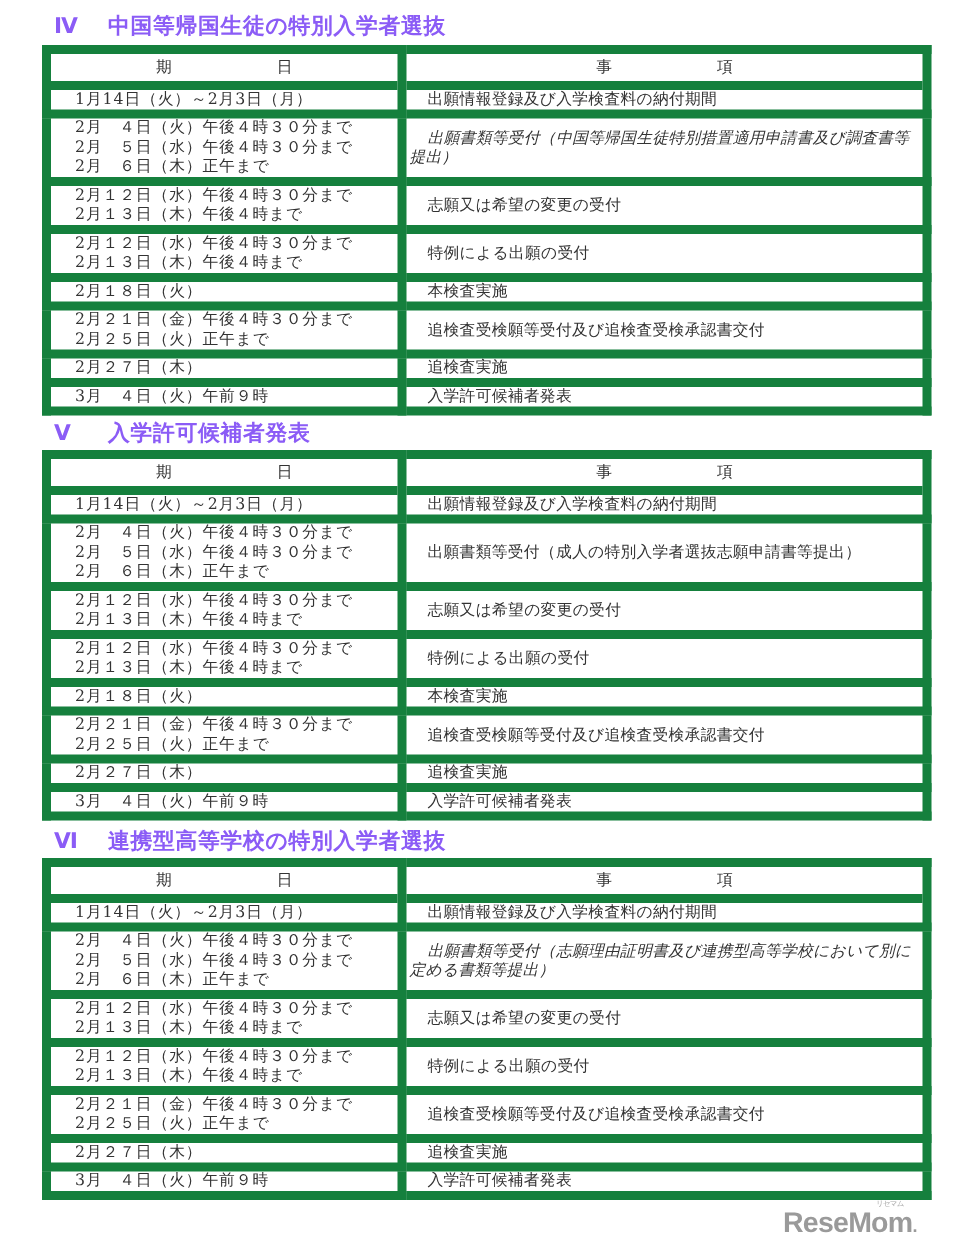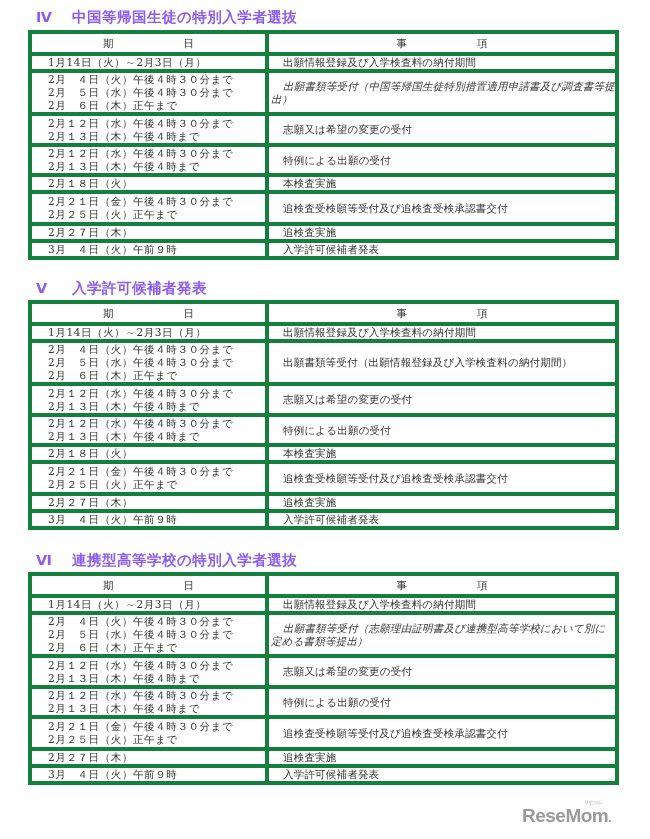--- a/index.html
+++ b/index.html
@@ -15,21 +15,21 @@
     font-weight: bold; font-size: 14.5px; color: #8b5cf6; white-space: nowrap;
     letter-spacing: 0.5px;
   }
   .section-title .num { display: inline-block; width: 36px; }
   table.sched {
     position: absolute; left: 0; width: 587px;
     border-collapse: collapse; table-layout: fixed;
     border: 2px solid #111;
   }
   table.sched td, table.sched th {
-    border: 4px solid #15803d; padding: 0; vertical-align: middle;
+    border: 6px solid #15803d; padding: 0; vertical-align: middle;
     font-size: 10.5px; line-height: 13px; font-weight: normal; color: #333;
   }
   table.sched tr.hdr th { border-bottom: 2px solid #111; height: 18px; }
   table.sched th .hd { display: inline-block; }
   col.c-date { width: 237px; }
   col.c-item { width: 350px; }
   td.date { padding-left: 16px !important; white-space: nowrap; letter-spacing: 0.6px; }
   td.item { padding-left: 14px !important; letter-spacing: 0.2px; }
   td.item.wrap { padding-left: 2px !important; font-style: italic; }
   td.item.wrap .ind { display: inline-block; width: 12px; }
@@ -141,21 +141,21 @@
               <span class="line">1月14日（火）～2月3日（月）</span>
             </td>
       <td class="item"><span>出願情報登録及び入学検査料の納付期間</span></td>
     </tr>
           <tr style="height:43px;">
       <td class="date">
               <span class="line">2月　４日（火）午後４時３０分まで</span>
               <span class="line">2月　５日（水）午後４時３０分まで</span>
               <span class="line">2月　６日（木）正午まで</span>
             </td>
-      <td class="item"><span>出願書類等受付（出願情報登録及び入学検査料の納付期間）</span></td>
+      <td class="item"><span>出願書類等受付（成人の特別入学者選抜志願申請書等提出）</span></td>
     </tr>
           <tr style="height:31px;">
       <td class="date">
               <span class="line">2月１２日（水）午後４時３０分まで</span>
               <span class="line">2月１３日（木）午後４時まで</span>
             </td>
       <td class="item"><span>志願又は希望の変更の受付</span></td>
     </tr>
           <tr style="height:29px;">
       <td class="date">

